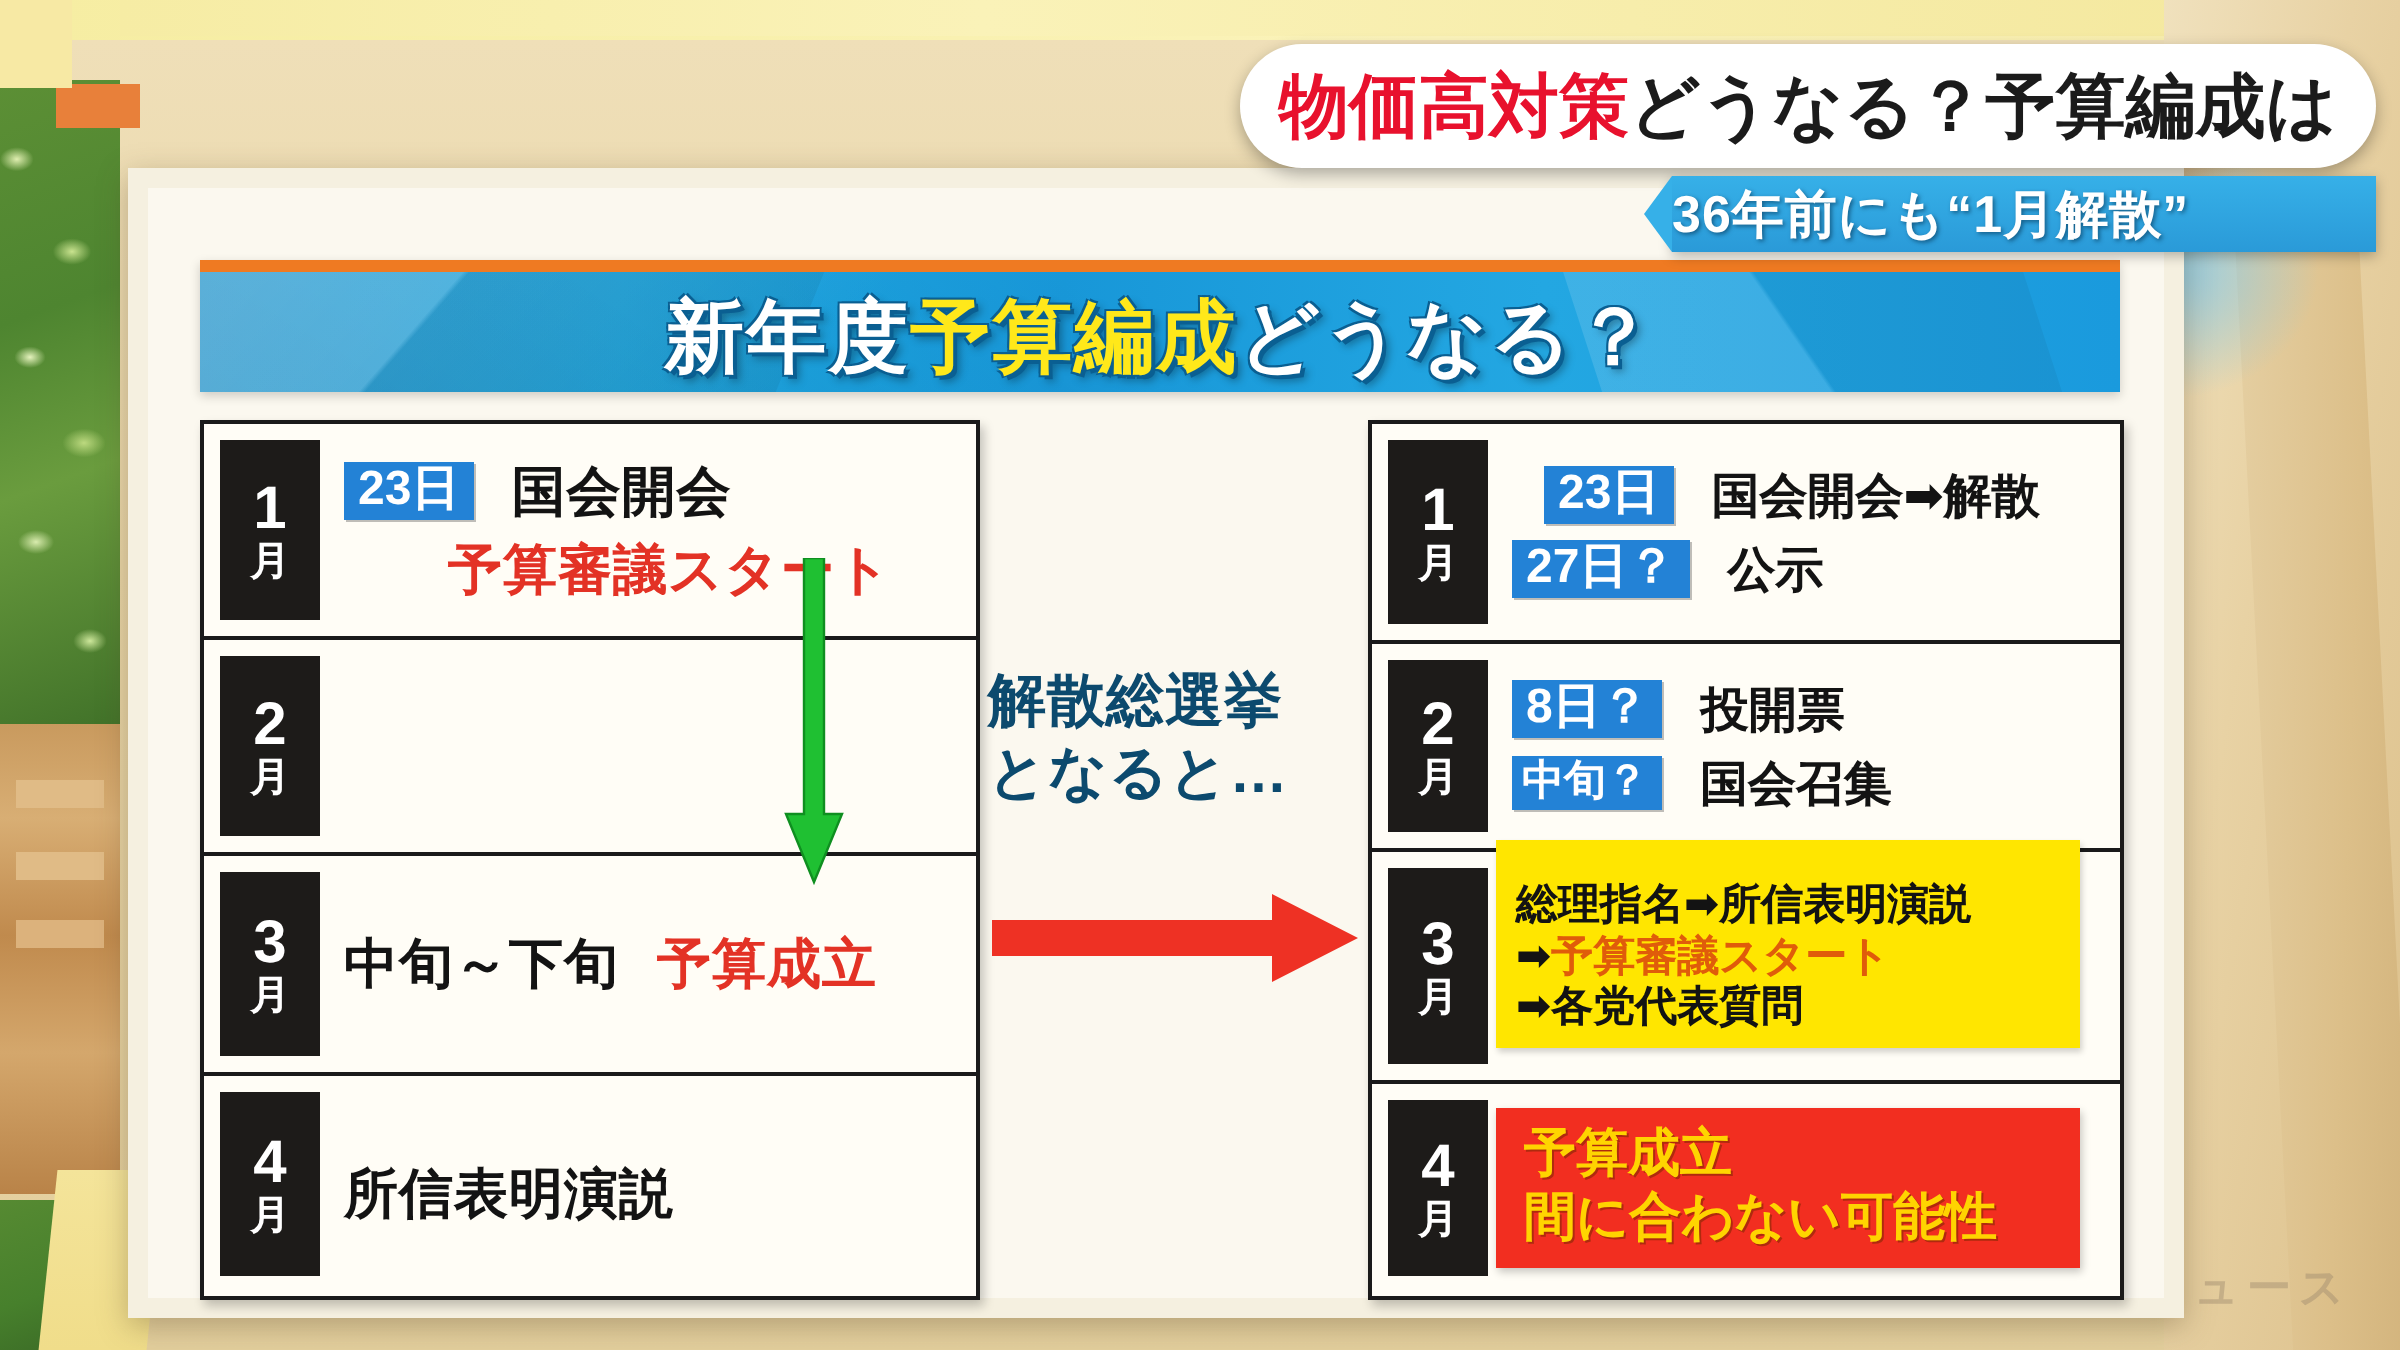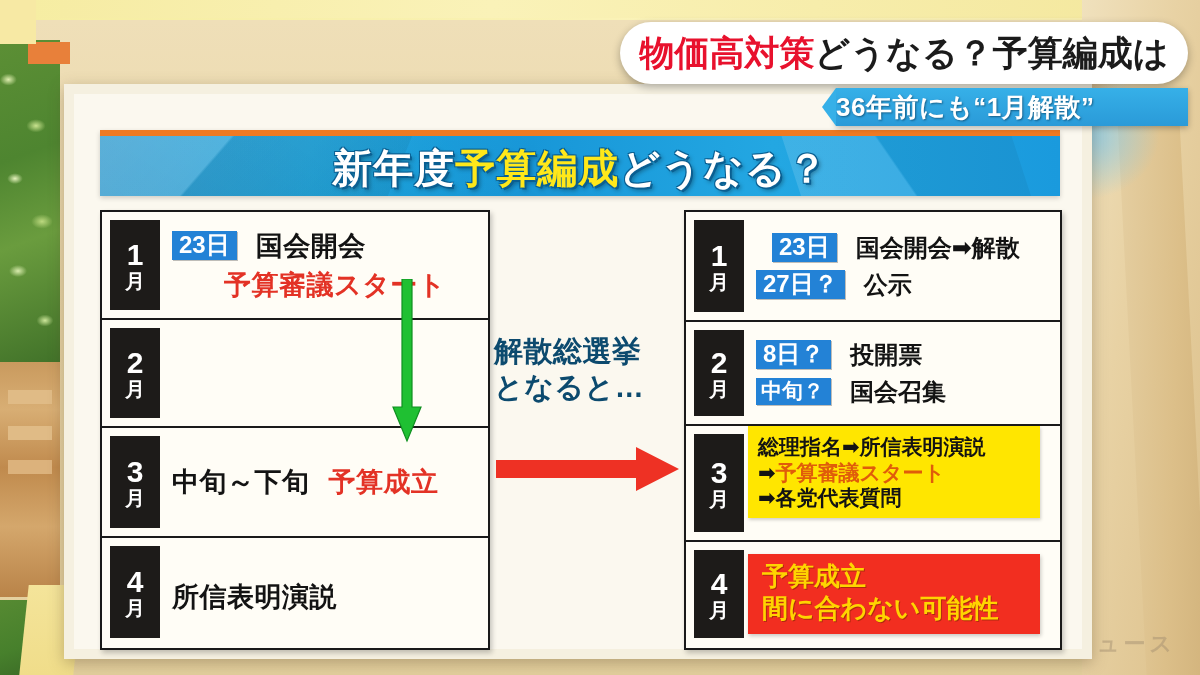--- a/index.html
+++ b/index.html
@@ -193,21 +193,21 @@
   }
   .badge.sm { font-size:21px; padding:2px 7px 3px 5px; }
 
   .txt-black { color:#131313; font-size:27px; font-weight:bold; letter-spacing:.5px; }
   .txt-black-sm { color:#131313; font-size:24px; font-weight:bold; }
   .txt-red   { color:#e33225; font-size:27px; font-weight:bold; letter-spacing:.5px; }
 
   
   .yellow-box {
     background:#ffe600;
-    padding:8px 10px 7px 10px;
+    padding:20px 10px 7px 10px;
     display:inline-block;
     line-height:1.22;
     box-shadow:1px 2px 3px rgba(0,0,0,.18);
   }
   .yb-line { font-size:21px; font-weight:bold; color:#131313; white-space:nowrap; }
   .yb-orange { color:#e05c0a; }
 
   
   .red-box {
     background:#f22e20;

